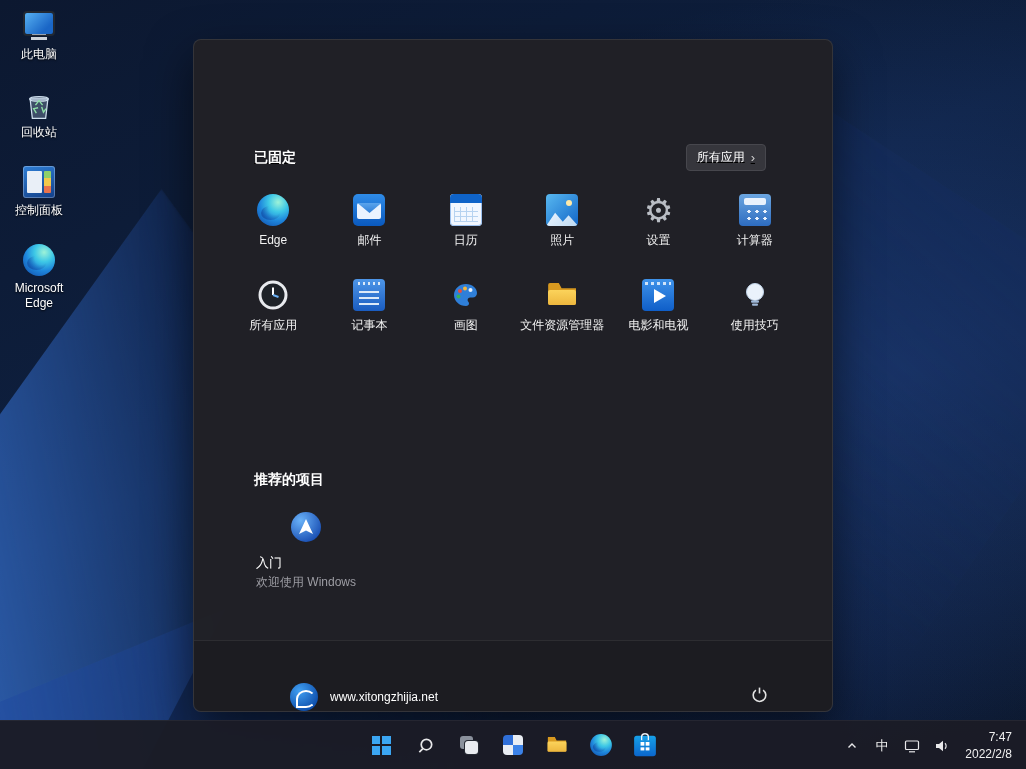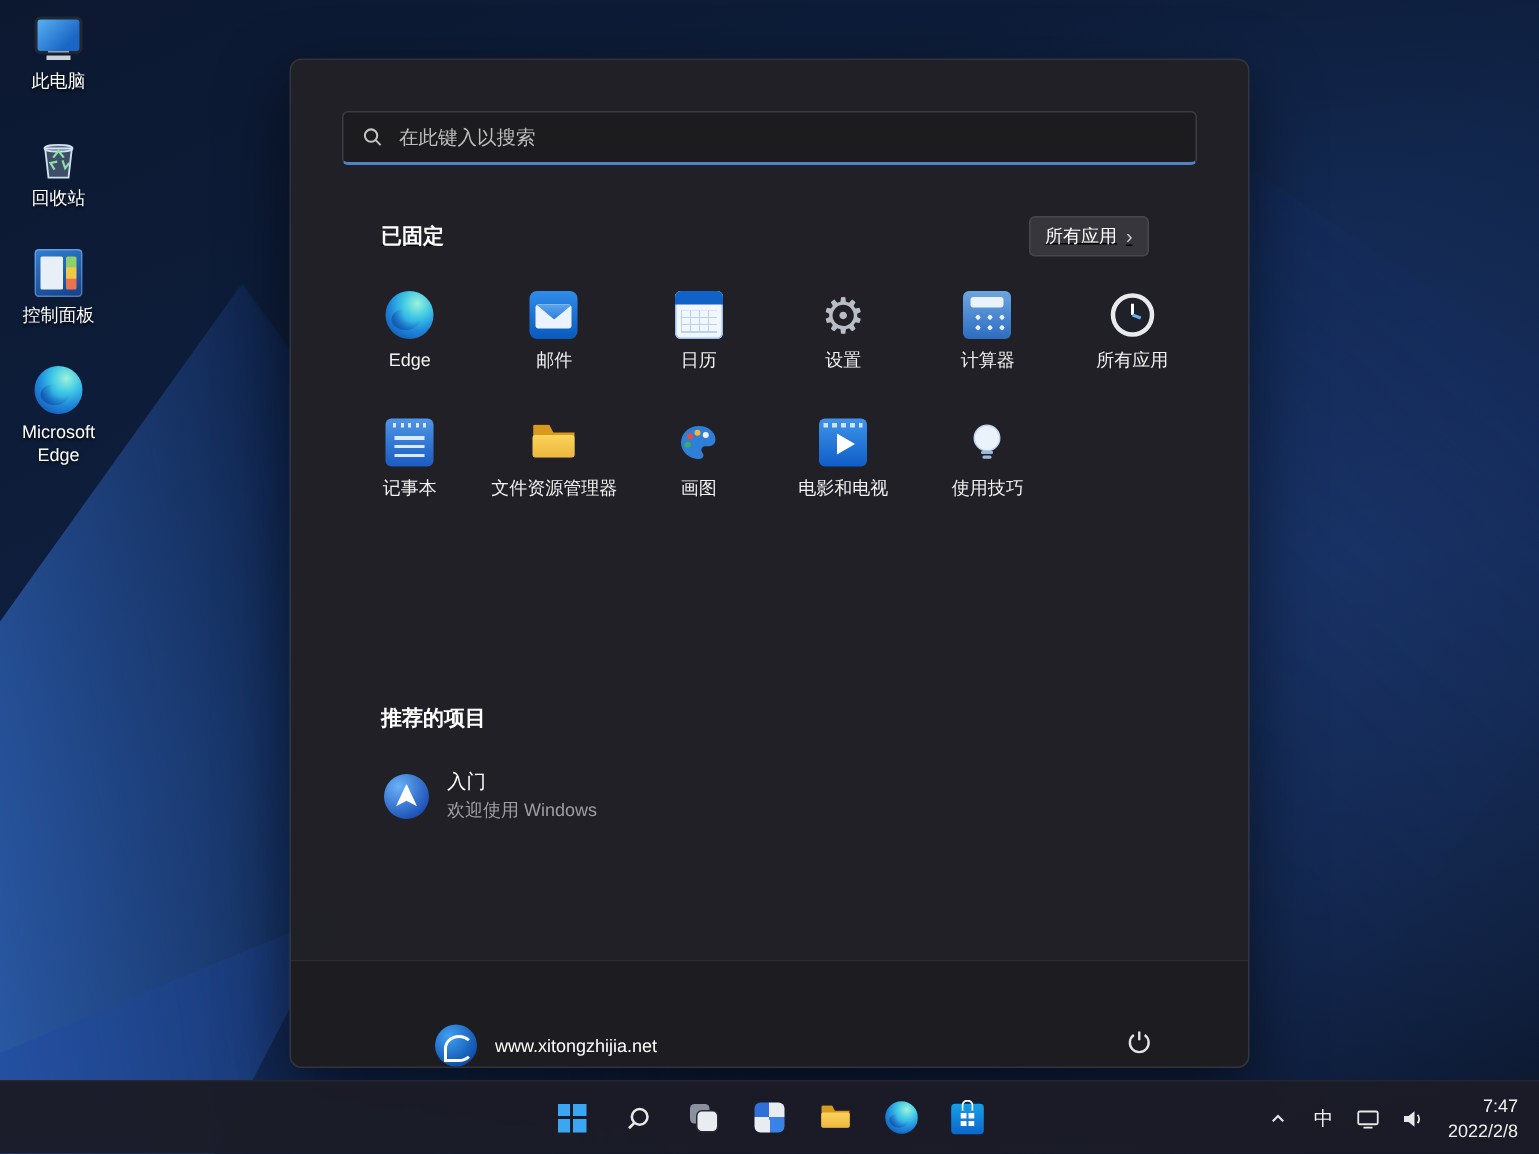--- a/index.html
+++ b/index.html
@@ -127,21 +127,21 @@
   .section-title{font-size:14px;font-weight:700;color:#fff;}
   .all-apps-btn{display:flex;align-items:center;gap:6px;background:#36363c;border:1px solid #47474d;border-radius:4px;
     padding:4px 10px;color:#fff;font-size:12px;cursor:pointer;}
   .all-apps-btn .chev{font-size:13px;color:#cfcfcf;line-height:1;}
 
   .app-grid{position:absolute;left:31px;top:140px;width:578px;display:grid;grid-template-columns:repeat(6,1fr);}
   .tile{height:85px;display:flex;flex-direction:column;align-items:center;padding-top:14px;gap:7px;border-radius:4px;cursor:pointer;}
   .tile-label{font-size:12px;color:#f2f2f2;text-align:center;max-width:92px;line-height:1.2;}
 
   .recommended-header{position:absolute;left:60px;top:430px;}
-  .recommend-item{position:absolute;left:48px;top:464px;display:flex;align-items:center;gap:12px;padding:8px 14px;border-radius:4px;cursor:pointer;}
+  .recommend-item{position:absolute;left:48px;top:464px;display:flex;align-items:center;gap:12px;padding:8px 14px;border-radius:4px;cursor:pointer;flex-direction:column;}
   .rec-title{font-size:13px;color:#fff;}
   .rec-sub{font-size:12px;color:#9d9da4;margin-top:2px;}
 
   .menu-footer{position:absolute;left:0;right:0;bottom:0;height:71px;border-top:1px solid rgba(255,255,255,.08);
     background:rgba(26,26,30,.55);border-radius:0 0 8px 8px;display:flex;align-items:flex-end;justify-content:space-between;
     padding:0 56px 0 96px;}
   .user-chip{display:flex;align-items:center;gap:12px;cursor:pointer;}
   .avatar{width:28px;height:28px;border-radius:50%;background:radial-gradient(circle at 34% 28%,#41a0f2,#0b4aa8 80%);
     display:flex;align-items:center;justify-content:center;color:#fff;font-size:11px;position:relative;overflow:hidden;}
   .avatar::after{content:"";position:absolute;left:6px;top:7px;width:16px;height:14px;border:2px solid #fff;
@@ -188,29 +188,20 @@
     <span class="lbl">控制面板</span>
   </div>
   <div class="desk-item">
     <span class="ic ic-edge"></span>
     <span class="lbl">Microsoft Edge</span>
   </div>
 </div>
 
 <div class="start-menu">
 
-  <div class="search-box">
-    <span style="display:flex;">
-      <svg viewBox="0 0 20 20" width="15" height="15" fill="none" stroke="#c4c4c4" stroke-width="1.8">
-        <circle cx="8.5" cy="8.5" r="5.5"></circle>
-          <line x1="12.8" y1="12.8" x2="17" y2="17"></line>
-      </svg>
-    </span>
-    <input type="text" placeholder="在此键入以搜索" style="">
-  </div>
 
   <div class="pinned-header">
     <span class="section-title">已固定</span>
     <span class="all-apps-btn">
       <span>所有应用</span>
       <span class="chev">›</span>
     </span>
   </div>
 
   <div class="app-grid">
@@ -218,20 +209,24 @@
       <span class="ic ic-edge"></span>
       <span class="tile-label">Edge</span>
     </div>
     <div class="tile">
       <span class="ic ic-mail"></span>
       <span class="tile-label">邮件</span>
     </div>
     <div class="tile">
       <span class="ic ic-cal"></span>
       <span class="tile-label">日历</span>
+    </div>
+    <div class="tile">
+      <span class="ic ic-photos"></span>
+      <span class="tile-label">照片</span>
     </div>
     <div class="tile">
       <span class="ic ic-gear">⚙</span>
       <span class="tile-label">设置</span>
     </div>
     <div class="tile">
       <span class="ic ic-calc"></span>
       <span class="tile-label">计算器</span>
     </div>
     <div class="tile">
@@ -240,38 +235,38 @@
           <circle cx="16" cy="16" r="13" fill="#1e2228" stroke="#e8eaee" stroke-width="3"></circle>
           <line x1="16" y1="16" x2="16" y2="8.5" stroke="#fff" stroke-width="2"></line>
           <line x1="16" y1="16" x2="21.5" y2="18" stroke="#6ab0f5" stroke-width="2"></line>
         </svg>
       </span>
       <span class="tile-label">所有应用</span>
     </div>
     <div class="tile">
       <span class="ic ic-note"></span>
       <span class="tile-label">记事本</span>
-    </div>
-    <div class="tile">
-      <span class="ic ic-folder"></span>
-      <span class="tile-label">文件资源管理器</span>
     </div>
     <div class="tile">
       <span class="ic">
         <svg viewBox="0 0 32 32" width="32" height="32">
           <path d="M16 5C9.4 5 4 9.9 4 16s5.4 11 12 11c1.8 0 3-1.1 3-2.5 0-.7-.3-1.2-.7-1.7-.4-.5-.7-1-.7-1.8 0-1.4 1.1-2.5 2.6-2.5h2.3c2.8 0 4.5-2 4.5-4.5C27 9 22.1 5 16 5z" fill="#2f7fd8"></path>
           <circle cx="10" cy="12" r="2" fill="#e84c3c"></circle>
             <circle cx="15" cy="9.5" r="2" fill="#f5b63c"></circle>
           <circle cx="20.5" cy="11" r="2" fill="#eaf2fc"></circle>
             <circle cx="8.5" cy="17.5" r="2" fill="#38b058"></circle>
         </svg>
       </span>
       <span class="tile-label">画图</span>
     </div>
     <div class="tile">
+      <span class="ic ic-folder"></span>
+      <span class="tile-label">文件资源管理器</span>
+    </div>
+    <div class="tile">
       <span class="ic ic-movies"></span>
       <span class="tile-label">电影和电视</span>
     </div>
     <div class="tile">
       <span class="ic">
         <svg viewBox="0 0 32 32" width="32" height="32">
           <circle cx="16" cy="13" r="8.5" fill="#eaf2fb" stroke="#c0d4ea" stroke-width="1"></circle>
           <rect x="12" y="21.5" width="8" height="2.2" rx="1" fill="#9fb8d8"></rect>
           <rect x="13" y="24.6" width="6" height="2.2" rx="1" fill="#9fb8d8"></rect>
         </svg>

